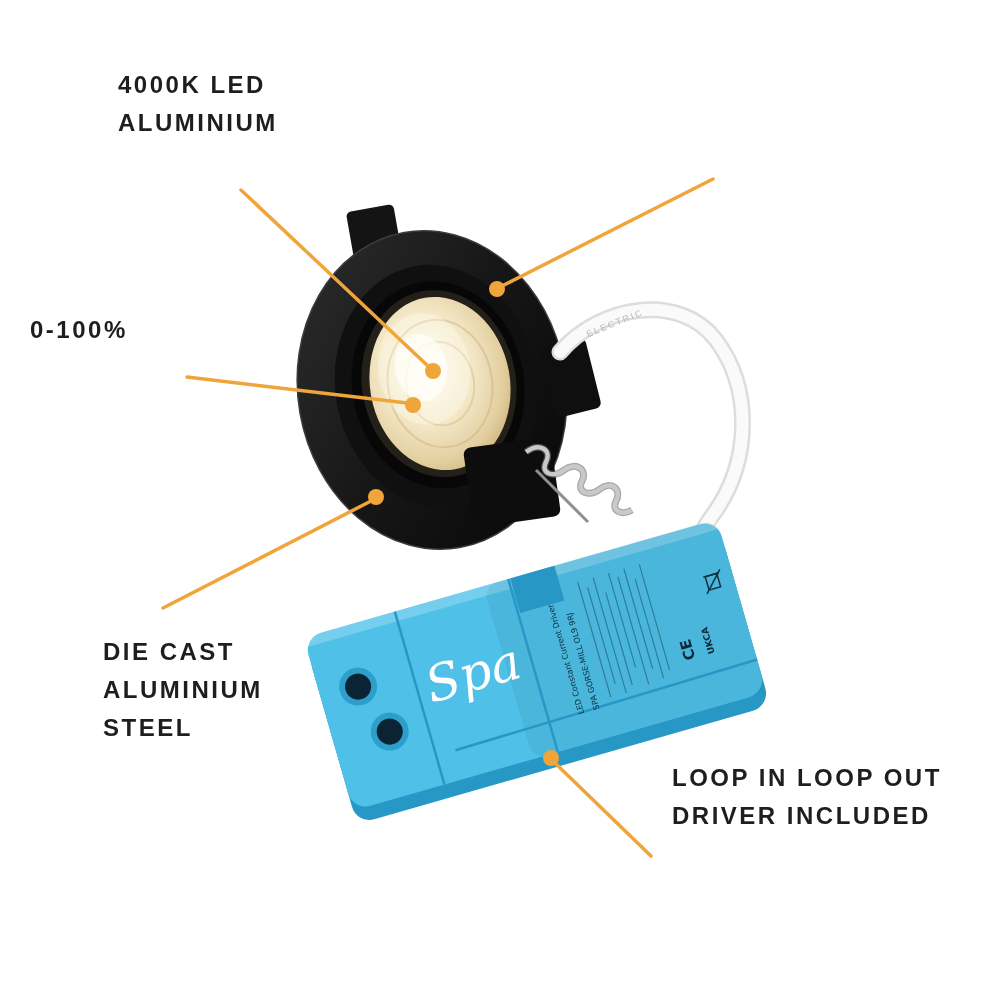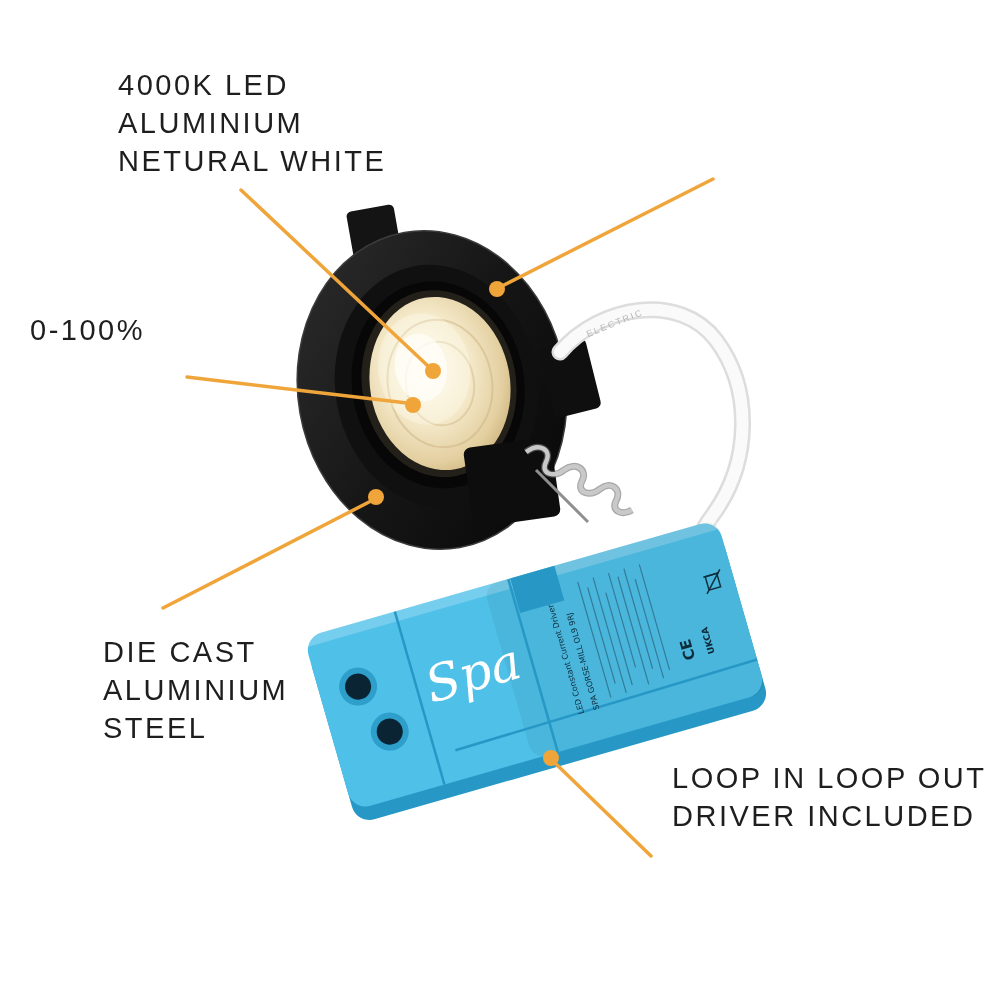--- a/index.html
+++ b/index.html
@@ -9,22 +9,22 @@
     background:#ffffff;
     overflow:hidden;
     font-family:"Liberation Sans", sans-serif;
   }
   .illustration{
     position:absolute;left:0;top:0;width:1000px;height:1000px;
   }
   .label{
     position:absolute;
     color:var(--label-text,#1E1E1E);
-    font-weight:normal;
-    font-size:29px;
+    font-weight:bold;
+    font-size:24px;
     letter-spacing:2.5px;
     line-height:38px;
     white-space:nowrap;
   }
   .label .line{display:block;}
   .callout-line{
     stroke:var(--accent,#F0A53B);
     stroke-width:3.5;
     stroke-linecap:round;
     fill:none;
@@ -143,21 +143,20 @@
       <circle class="callout-dot" cx="376" cy="497" r="8"></circle>
 
       <line class="callout-line" x1="651" y1="856" x2="555" y2="763"></line>
       <circle class="callout-dot" cx="551" cy="758" r="8"></circle>
     </g>
   </svg>
 
   <div class="label" style="left:118px;top:66px">
     <span class="line">4000K LED</span>
     <span class="line">ALUMINIUM</span>
-    <span class="line">NETURAL WHITE</span>
   </div>
 
   <div class="label" style="left:735px;top:142px">
   </div>
 
   <div class="label" style="left:30px;top:311px">
     <span class="line">0-100%</span>
   </div>
 
   <div class="label" style="left:103px;top:633px">

